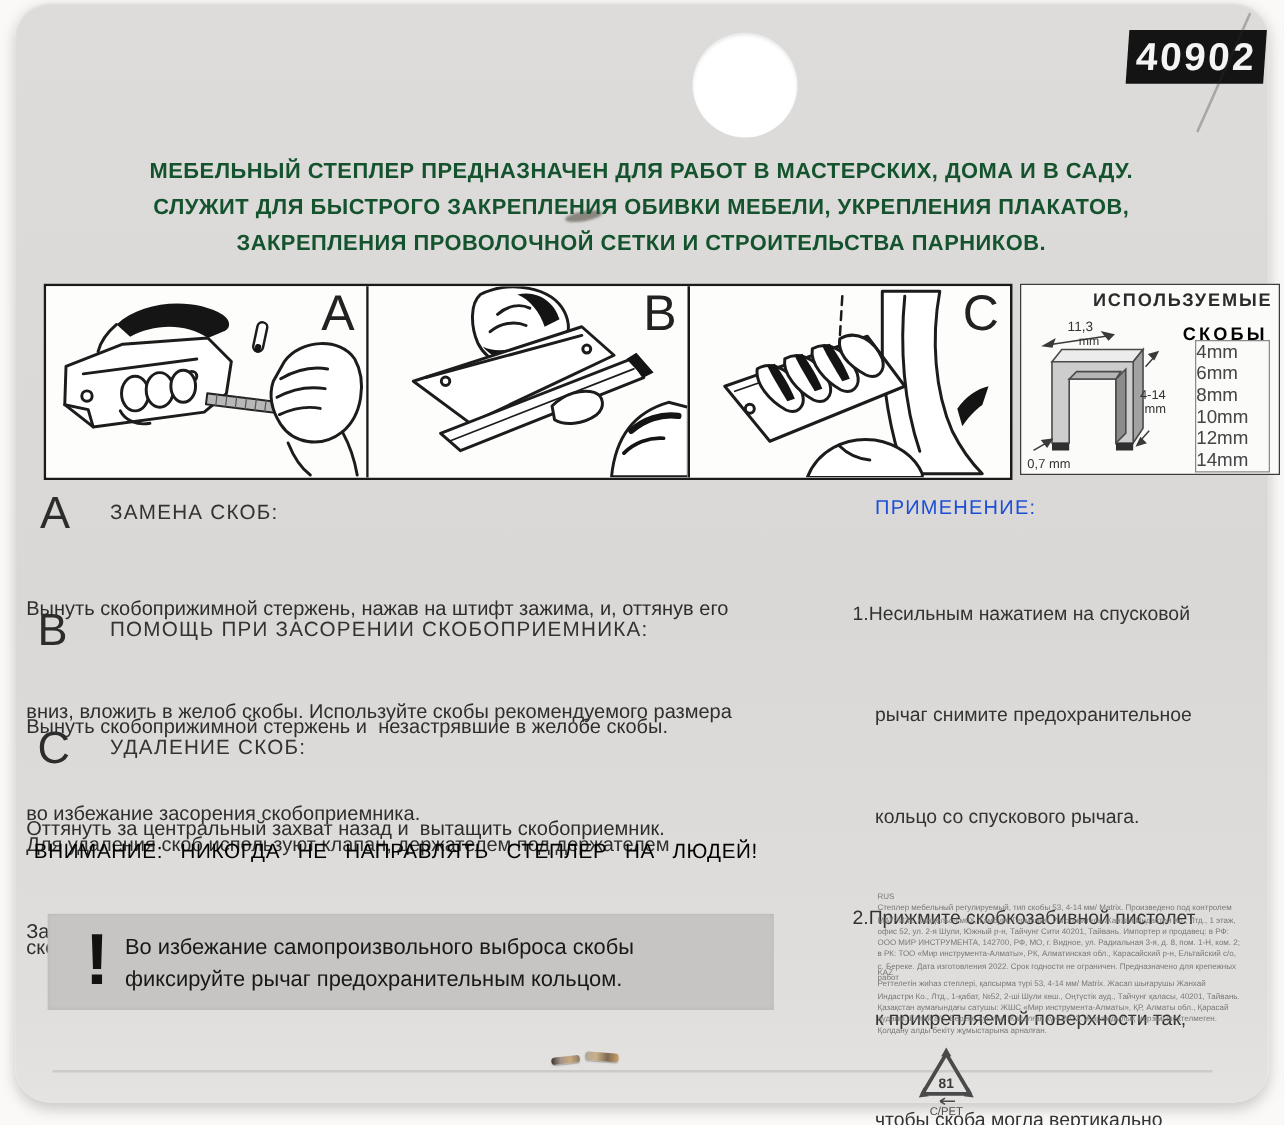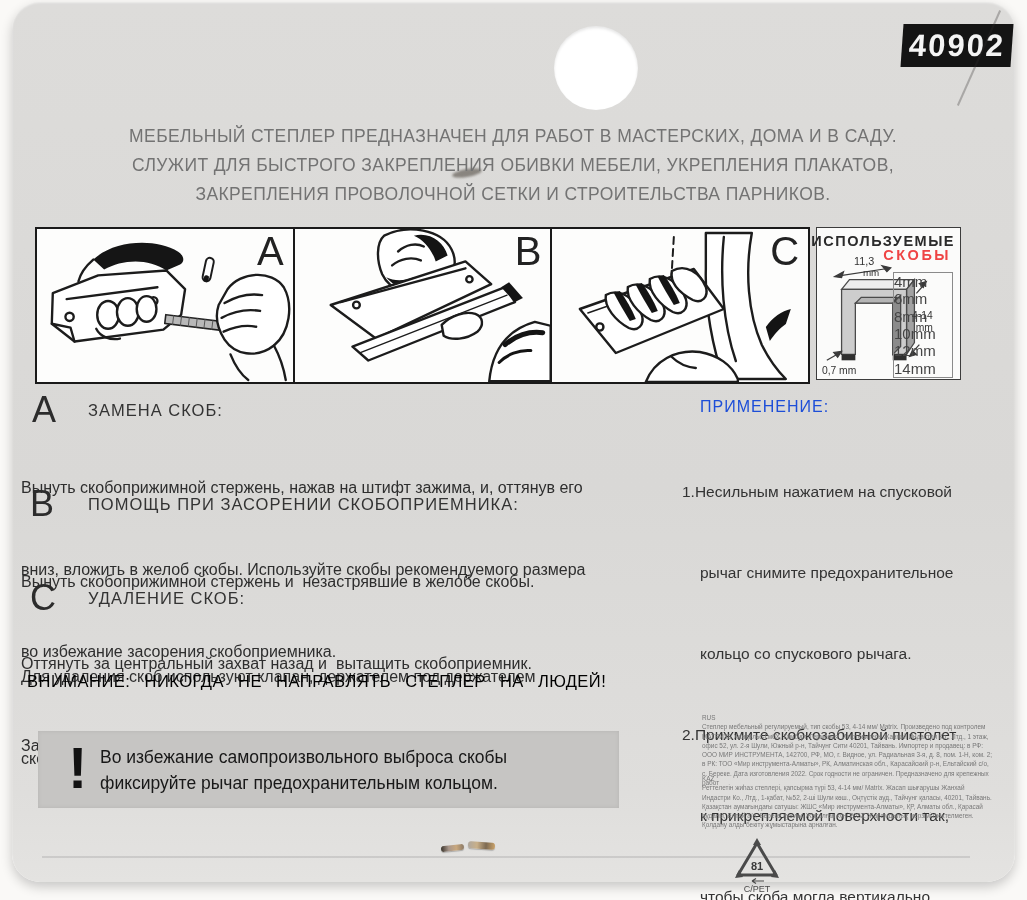--- a/index.html
+++ b/index.html
@@ -12,33 +12,33 @@
         box-shadow:0 5px 12px rgba(0,0,0,0.20), inset 0 1px 2px rgba(255,255,255,0.5);}
   .hang-hole{left:554px;top:26px;width:84px;height:84px;border-radius:50%;background:#ffffff;
              box-shadow:inset 0 2px 3px rgba(0,0,0,0.10);}
   .badge{left:902px;top:24px;width:110px;height:43px;background:#141414;color:#f4f4f4;
          display:flex;align-items:center;justify-content:center;
          font-size:31px;font-weight:bold;letter-spacing:2px;transform:skewX(-4deg);}
   .scratch{left:978px;top:6px;width:2px;height:104px;background:rgba(50,48,46,0.30);transform:rotate(24deg);}
   .speck{left:452px;top:169px;width:30px;height:8px;background:rgba(70,62,52,0.55);border-radius:50%;
          transform:rotate(-10deg);filter:blur(1px);}
   
-  .heading{left:58px;top:122px;width:910px;text-align:center;font-weight:normal;color:#737373;
+  .heading{left:58px;top:122px;width:910px;text-align:center;font-weight:bold;color:#14532d;
            font-size:17.5px;line-height:29px;letter-spacing:0.4px;}
   
   .strip{left:35px;top:227px;width:775px;height:157px;border:2px solid #1a1a1a;background:#fdfdfc;
          display:flex;box-sizing:border-box;}
   .panel{position:relative;flex:1;border-right:2px solid #1a1a1a;overflow:hidden;background:#fdfdfc;}
   .panel:last-child{border-right:none;}
   .panel-letter{position:absolute;top:2px;right:9px;font-size:40px;color:#222;line-height:1;}
   .panel svg{position:absolute;left:0;top:0;width:100%;height:100%;}
   
-  .staples{left:816px;top:227px;width:145px;height:153px;border:1.5px solid #3c3c3c;background:#fbfbfa;box-sizing:border-box;padding-left:16px;}
+  .staples{left:816px;top:227px;width:208px;height:153px;border:1.5px solid #3c3c3c;background:#fbfbfa;box-sizing:border-box;padding-left:16px;}
   .staples-title1{position:absolute;top:5px;right:5px;font-weight:bold;font-size:14.5px;letter-spacing:1.5px;color:#2b2b2b;}
-  .staples-title2{position:absolute;top:19px;right:9px;font-weight:bold;font-size:14.5px;letter-spacing:2.5px;color:#ef4444;}
+  .staples-title2{position:absolute;top:32px;right:9px;font-weight:bold;font-size:14.5px;letter-spacing:2.5px;color:#000000;}
   .sizes-box{position:absolute;top:44px;right:7px;width:58px;height:104px;border:1px solid #8a8a8a;
              display:flex;flex-direction:column;justify-content:space-around;text-align:left;
              font-size:15px;color:#454545;}
   .staple-svg{position:absolute;left:2px;top:26px;width:118px;height:126px;}
   
   .sec-letter{font-size:36px;color:#2c2c2c;line-height:1;}
   .sec-title{font-size:16.5px;letter-spacing:1px;color:#333;}
   .sec-body{font-size:16px;line-height:27.2px;color:#2e2e2e;white-space:pre-wrap;}
   .warning{font-size:16.5px;letter-spacing:0.5px;word-spacing:9px;color:#000000;}
   .app-title{font-size:16px;letter-spacing:1px;color:#1d4ed8;}

